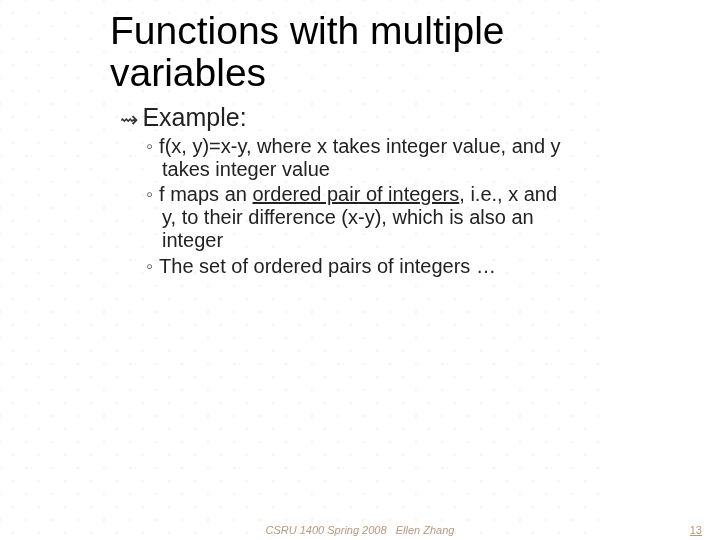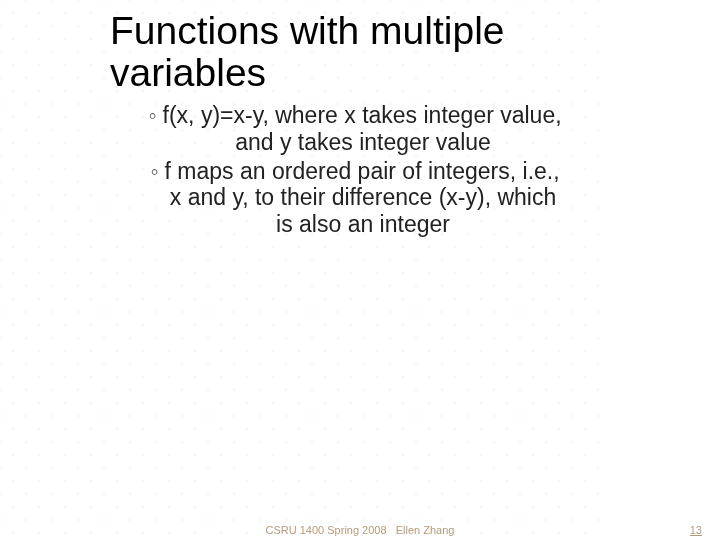--- a/index.html
+++ b/index.html
@@ -40,72 +40,79 @@
   }
   .lvl1 .bullet1 {
     font-family: "Segoe Script", "Comic Sans MS", cursive;
     font-size: 22px;
     margin-right: 4px;
     color: #333333;
     position: relative;
     top: 1px;
   }
   .lvl2 {
-    font-size: 23px;
+    font-size: 20px;
     line-height: 1.16;
     margin: 1px 0 2px 36px;
     color: #222222;
     text-indent: -16px;
     padding-left: 16px;
-    text-align: center;
   }
   .lvl2 .bullet2 {
     margin-right: 6px;
     color: #555555;
   }
   .underline {
+    text-decoration: underline;
   }
   .math-sym {
     font-family: "Times New Roman", serif;
     font-style: italic;
   }
   .footer {
     position: absolute;
     bottom: 16px;
     left: 0;
     width: 720px;
     font-size: 11px;
     color: #b59b7e;
   }
   .footer-center {
     position: absolute;
     left: 50%;
     transform: translateX(-50%);
     white-space: nowrap;
+    font-style: italic;
   }
   .footer-right {
     position: absolute;
     right: 18px;
     text-decoration: underline;
   }
 </style>
 </head>
 <body>
 
 <div class="slide">
 
   <h1 class="title">Functions with multiple variables</h1>
 
+  <div class="lvl1">
+    <span class="bullet1">⇝</span><span>Example:</span>
+  </div>
   <div class="lvl2">
     <span class="bullet2">◦</span><span>f(x, y)=x-y, where x takes integer value, and y takes integer value</span>
   </div>
   <div class="lvl2">
     <span class="bullet2">◦</span><span>f maps an <span class="underline">ordered pair of integers</span>, i.e., x and y, to their difference (x-y), which is also an integer</span>
   </div>
 
+  <div class="lvl2">
+    <span class="bullet2">◦</span><span>The set of ordered pairs of integers …</span>
+  </div>
 
   <div class="footer">
     <span class="footer-center">
       <span>CSRU 1400 Spring 2008</span>&nbsp;&nbsp;&nbsp;<span>Ellen Zhang</span>
     </span>
     <span class="footer-right">13</span>
   </div>
 
 </div>
 

